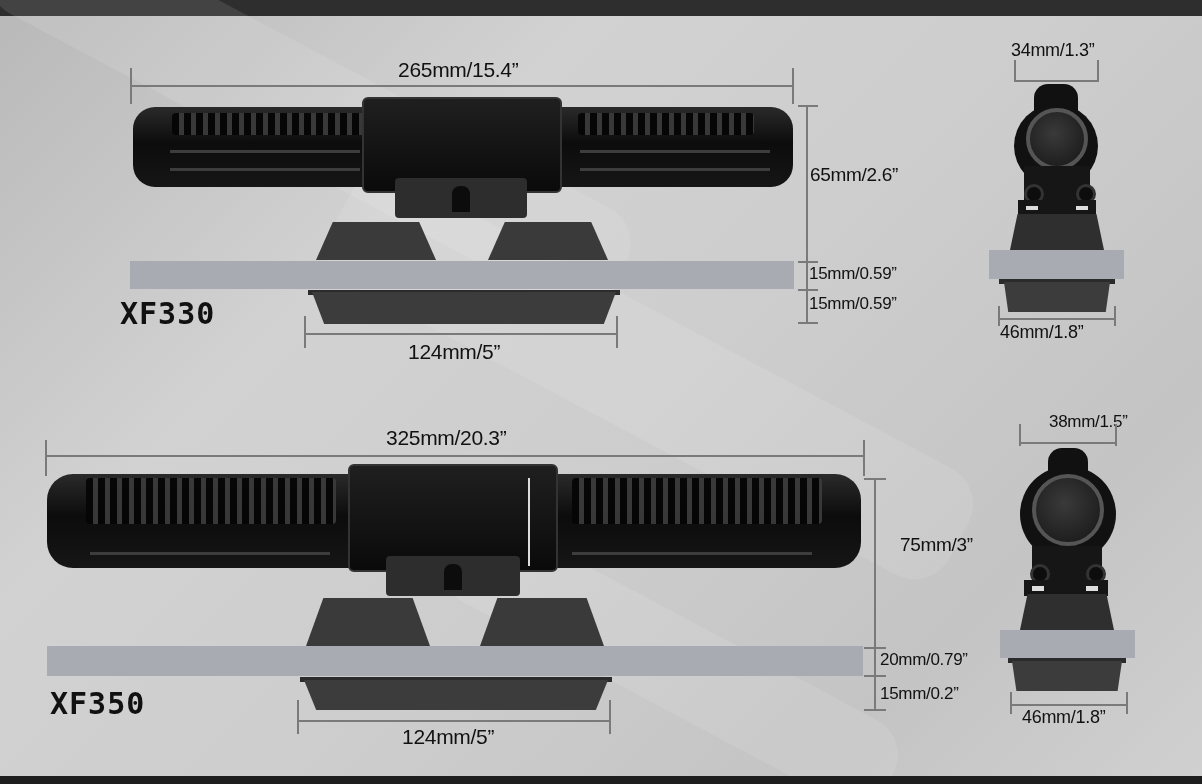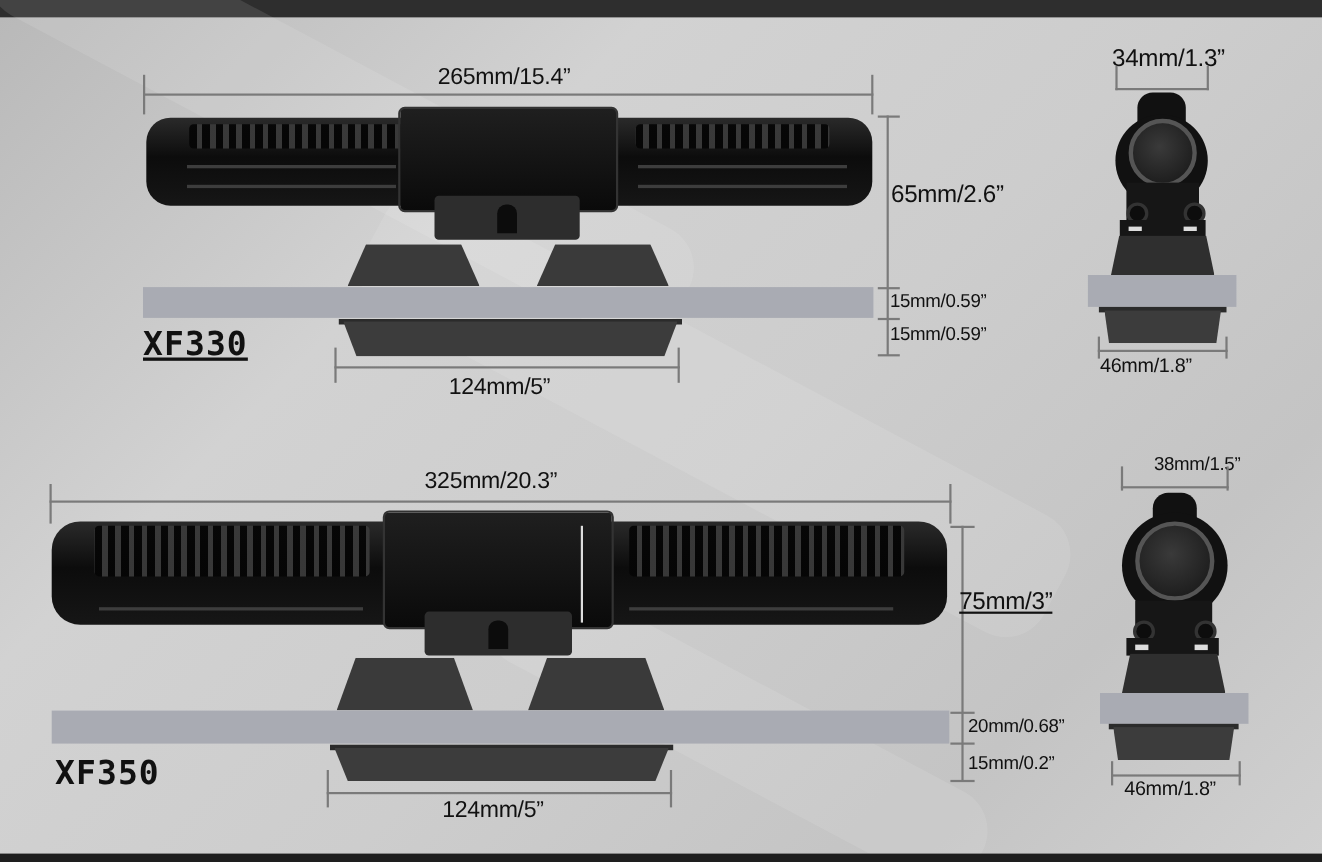--- a/index.html
+++ b/index.html
@@ -2,21 +2,21 @@
 <html><head>
 <meta charset="utf-8">
 <style>
   html,body{margin:0;padding:0;}
   body{width:1202px;height:784px;position:relative;overflow:hidden;background:#c8c8c8;font-family:"Liberation Sans",sans-serif;}
   .topbar{position:absolute;left:0;top:0;width:1202px;height:16px;background:#2e2e2e;}
   .botbar{position:absolute;left:0;top:776px;width:1202px;height:8px;background:#1e1e1e;}
   .bg{position:absolute;left:0;top:16px;width:1202px;height:760px;
       background:linear-gradient(135deg,#b9b9b9 0%,#d2d2d2 30%,#cdcdcd 55%,#c4c4c4 80%,#d0d0d0 100%);}
   .ghost{position:absolute;border-radius:40px;background:rgba(255,255,255,0.10);transform:rotate(28deg);}
-  .lbl{position:absolute;color:#111;font-size:22px;white-space:nowrap;font-family:"Liberation Sans",sans-serif;letter-spacing:-0.3px;}
+  .lbl{position:absolute;color:#111;font-size:19px;white-space:nowrap;font-family:"Liberation Sans",sans-serif;letter-spacing:-0.3px;}
   .lbl.sm{font-size:17px;}
   .model{position:absolute;font-family:"DejaVu Sans Mono",monospace;font-weight:bold;font-size:30px;color:#111;letter-spacing:1px;}
   .hline{position:absolute;height:2px;background:#7a7a7a;}
   .vline{position:absolute;width:2px;background:#7a7a7a;}
   .glass{position:absolute;background:#a9abb3;}
   .pad{position:absolute;background:#3c3c3c;clip-path:polygon(0 0,100% 0,96% 100%,4% 100%);}
   .padlip{position:absolute;background:#2b2b2b;height:5px;}
   .foot{position:absolute;background:#3a3a3a;clip-path:polygon(14% 0,86% 0,100% 100%,0 100%);}
   .tube{position:absolute;background:linear-gradient(180deg,#2a2a2a 0%,#0c0c0c 45%,#161616 100%);border-radius:22px;}
   .grill{position:absolute;background:repeating-linear-gradient(90deg,#050505 0 7px,#3a3a3a 7px 12px);border-radius:4px;opacity:.95;}
@@ -63,34 +63,34 @@
 
   <div class="glass" style="left:130px;top:261px;width:664px;height:28px;"></div>
   <div class="padlip" style="left:308px;top:290px;width:312px;"></div>
   <div class="pad" style="left:312px;top:292px;width:304px;height:32px;"></div>
 
   <div class="vline" style="left:304px;top:316px;height:32px;"></div>
   <div class="vline" style="left:616px;top:316px;height:32px;"></div>
   <div class="hline" style="left:304px;top:333px;width:314px;"></div>
   <div class="lbl" style="left:408px;top:340px;font-size:21px;">124mm/5”</div>
 
-  <div class="model" style="left:130px;top:296px;text-decoration:underline;">XF330</div>
+  <div class="model" style="left:120px;top:296px;">XF330</div>
 
   <div class="vline" style="left:806px;top:105px;height:218px;"></div>
   <div class="hline" style="left:798px;top:105px;width:20px;"></div>
   <div class="hline" style="left:798px;top:261px;width:20px;"></div>
   <div class="hline" style="left:798px;top:289px;width:20px;"></div>
   <div class="hline" style="left:798px;top:322px;width:20px;"></div>
   <div class="lbl" style="left:810px;top:164px;">65mm/2.6”</div>
   <div class="lbl sm" style="left:809px;top:264px;">15mm/0.59”</div>
   <div class="lbl sm" style="left:809px;top:294px;">15mm/0.59”</div>
 </div>
 
 <div>
-  <div class="lbl" style="left:1011px;top:40px;font-size:22px;">34mm/1.3”</div>
+  <div class="lbl" style="left:1011px;top:40px;font-size:18px;">34mm/1.3”</div>
   <div class="vline" style="left:1014px;top:60px;height:22px;"></div>
   <div class="vline" style="left:1097px;top:60px;height:22px;"></div>
   <div class="hline" style="left:1014px;top:80px;width:85px;"></div>
 
   <div class="side-head" style="left:1034px;top:84px;width:44px;height:28px;border-radius:14px 14px 0 0;"></div>
   <div class="side-head" style="left:1014px;top:104px;width:84px;height:84px;"></div>
   <div class="side-ring" style="left:1026px;top:108px;width:54px;height:54px;"></div>
   <div class="side-neck" style="left:1024px;top:166px;width:66px;height:40px;"></div>
   <div class="knob" style="left:1024px;top:184px;width:14px;height:14px;"></div>
   <div class="knob" style="left:1076px;top:184px;width:14px;height:14px;"></div>
@@ -134,22 +134,22 @@
   <div class="hline" style="left:297px;top:720px;width:314px;"></div>
   <div class="lbl" style="left:402px;top:725px;font-size:21px;">124mm/5”</div>
 
   <div class="model" style="left:50px;top:686px;">XF350</div>
 
   <div class="vline" style="left:874px;top:478px;height:232px;"></div>
   <div class="hline" style="left:864px;top:478px;width:22px;"></div>
   <div class="hline" style="left:864px;top:647px;width:22px;"></div>
   <div class="hline" style="left:864px;top:675px;width:22px;"></div>
   <div class="hline" style="left:864px;top:709px;width:22px;"></div>
-  <div class="lbl" style="left:872px;top:534px;text-decoration:underline;">75mm/3”</div>
-  <div class="lbl sm" style="left:880px;top:650px;">20mm/0.68”</div>
+  <div class="lbl" style="left:900px;top:534px;">75mm/3”</div>
+  <div class="lbl sm" style="left:880px;top:650px;">20mm/0.79”</div>
   <div class="lbl sm" style="left:880px;top:684px;">15mm/0.2”</div>
 </div>
 
 <div>
   <div class="lbl" style="left:1016px;top:412px;font-size:17px;margin-left:33px;">38mm/1.5”</div>
   <div class="vline" style="left:1019px;top:424px;height:22px;"></div>
   <div class="vline" style="left:1115px;top:424px;height:22px;"></div>
   <div class="hline" style="left:1019px;top:442px;width:98px;"></div>
 
   <div class="side-head" style="left:1048px;top:448px;width:40px;height:28px;border-radius:14px 14px 0 0;"></div>

